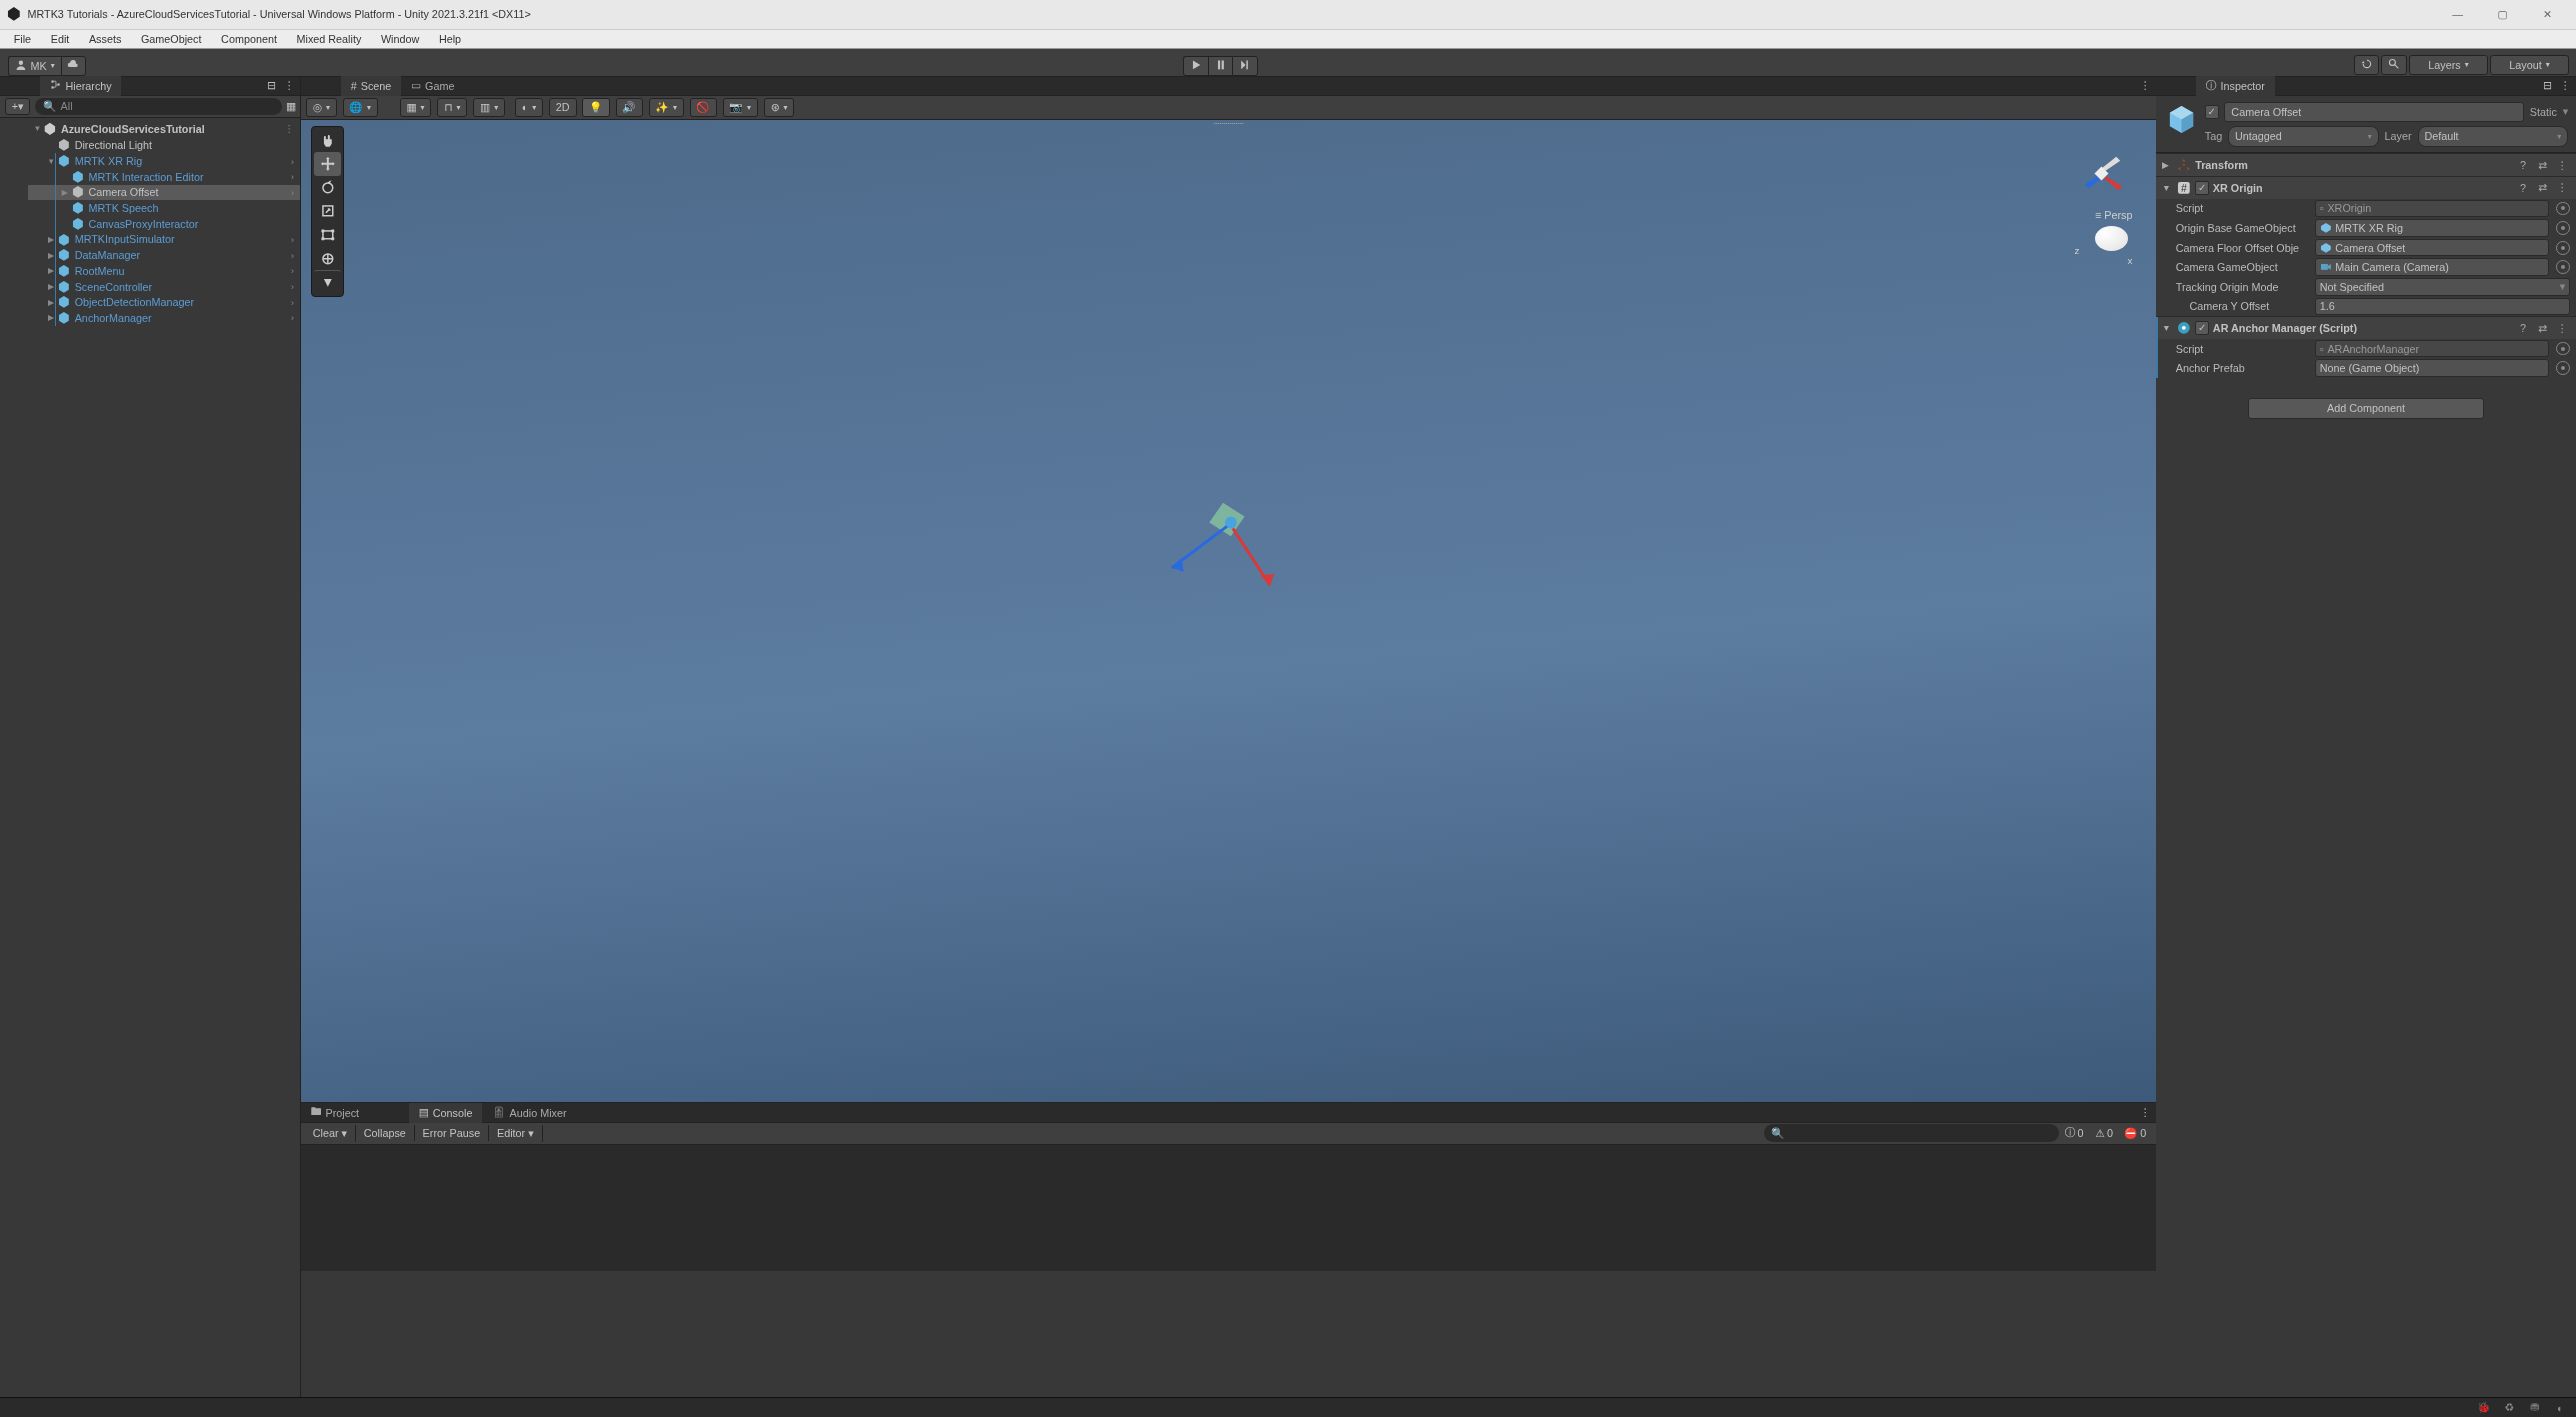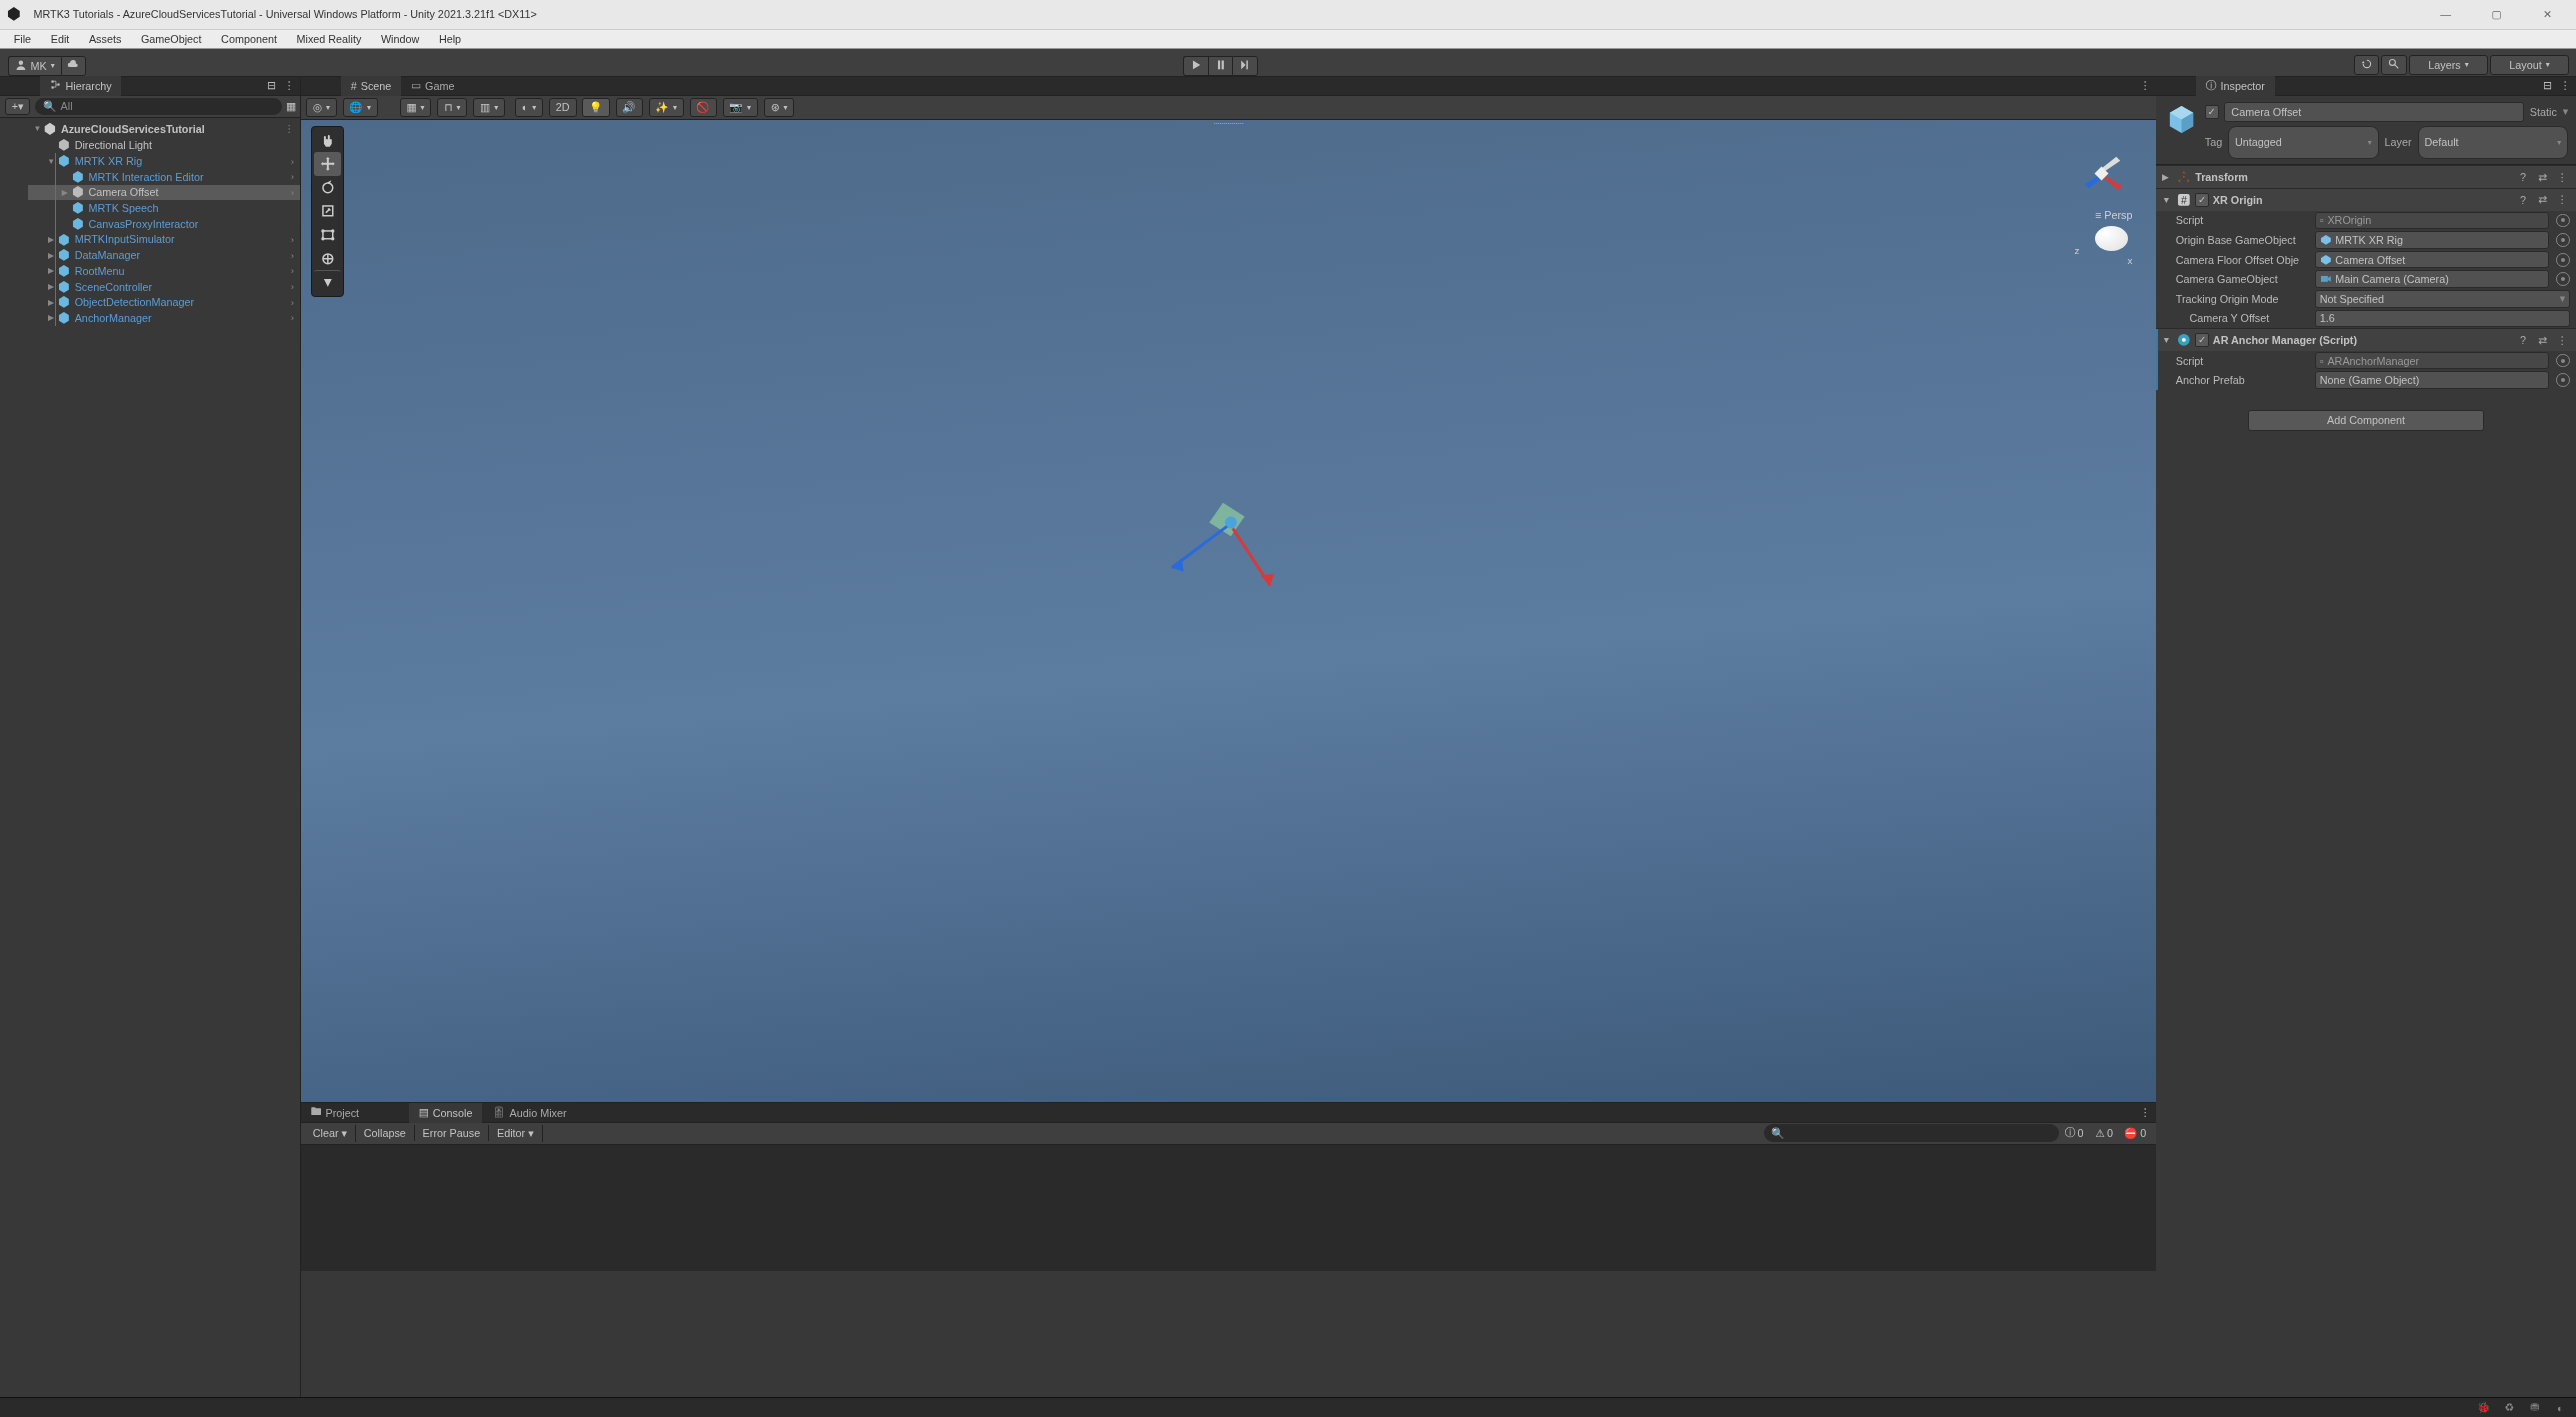--- a/index.html
+++ b/index.html
@@ -18,21 +18,21 @@
     --tab-inactive: #2a2a2a;
     --input-bg: #4e4e4e;
     --field-bg: #515151;
     --highlight: #3c5a78;
   }
   * { box-sizing: border-box; font-family: "Segoe UI", Arial, sans-serif; font-size: 10.8px; }
   html, body { margin: 0; padding: 0; width: 100%; height: 100%; overflow: hidden; background: var(--bg-dark); color: var(--text-light); }
   body { display: flex; flex-direction: column; }
 
   
-  .titlebar { background: var(--bg-titlebar); color: var(--text-dark); height: 29.5px; display: flex; align-items: center; padding: 0 5.9px; border-bottom: 1px solid #ccc; gap: 6px; }
+  .titlebar { background: var(--bg-titlebar); color: var(--text-dark); height: 29.5px; display: flex; align-items: center; padding: 0 5.9px; border-bottom: 1px solid #ccc; }
   .titlebar .u-icon { width: 15.7px; height: 15.7px; margin-right: 5.9px; }
   .titlebar .title { flex: 1; }
   .titlebar .win-btn { width: 45px; height: 29.5px; display: inline-flex; align-items: center; justify-content: center; color: #666; }
 
   
   .menubar { background: var(--bg-menubar); color: var(--text-dark); height: 19.6px; display: flex; align-items: center; padding: 0 3.9px; border-bottom: 1px solid #999; }
   .menubar .item { padding: 2px 9.8px; }
 
   
   .toolbar { background: var(--bg-panel); height: 27.5px; display: flex; align-items: flex-end; padding: 0 6px; border-bottom: 1px solid var(--border-dark); }
@@ -99,21 +99,21 @@
   .console-body .light { flex: 1; background: var(--bg-dark); }
 
   
   .insp-body { flex: 1; overflow: auto; padding: 0; }
   .insp-header { padding: 5.9px 7.9px; display: flex; align-items: flex-start; border-bottom: 1px solid var(--border-dark); }
   .insp-header .cube { width: 35px; height: 35px; margin-right: 5.9px; }
   .insp-header .row1 { display: flex; align-items: center; gap: 5.9px; }
   .insp-header .row1 input.name { flex: 1; background: var(--field-bg); border: 1px solid #2a2a2a; color: var(--text-light); height: 19.6px; padding: 0 5.9px; border-radius: 2.9px; }
   .insp-header .row2 { display: flex; align-items: center; gap: 5.9px; margin-top: 3.9px; }
   .insp-header .label { color: #aaa; }
-  .dropdown-field { background: var(--field-bg); border: 1px solid #2a2a2a; height: 33px; display: inline-flex; align-items: center; padding: 0 5.9px; border-radius: 8px; flex:1; justify-content: space-between; }
+  .dropdown-field { background: var(--field-bg); border: 1px solid #2a2a2a; height: 21px; display: inline-flex; align-items: center; padding: 0 5.9px; border-radius: 8px; flex:1; justify-content: space-between; }
   .dropdown-field::after { content: "▾"; color: #888; font-size: 7.9px; margin-left: 5.9px; }
 
   .component { border-top: 1px solid #2a2a2a; }
   .component-header { display: flex; align-items: center; height: 21.6px; padding: 0 5.9px; gap: 3.9px; background: #414141; }
   .component-header .fold { width: 9.8px; font-size: 8.8px; color: #aaa; }
   .component-header .cicon { width: 15.7px; height: 15.7px; display:inline-flex; align-items:center; justify-content:center; }
   .component-header .title { font-weight: bold; flex: 1; }
   .component-header .hicon { width: 15.7px; height: 15.7px; display: inline-flex; align-items: center; justify-content: center; color: #aaa; }
 
   .prop-row { display: flex; align-items: center; height: 19.6px; padding: 0 5.9px; gap: 3.9px; }

